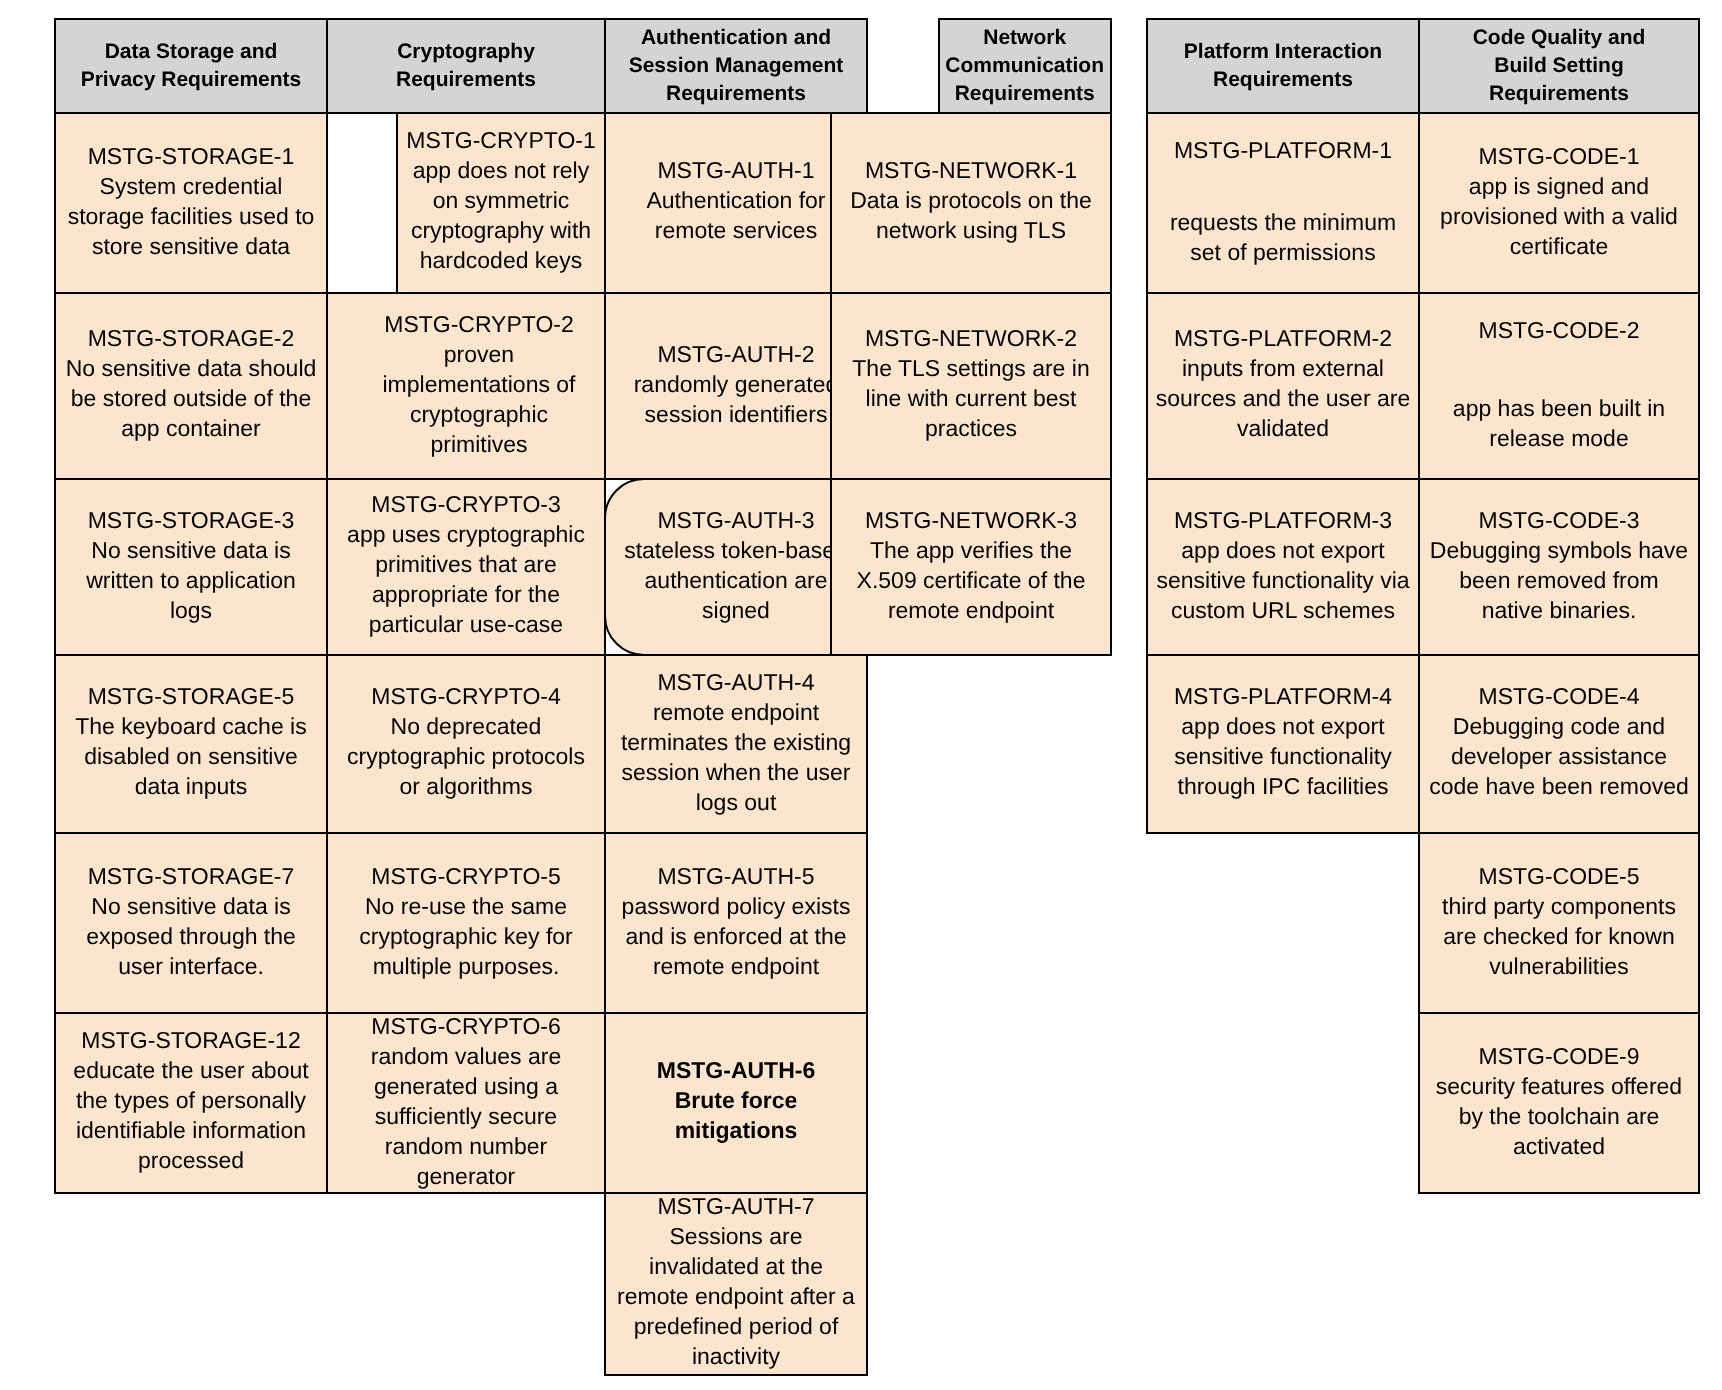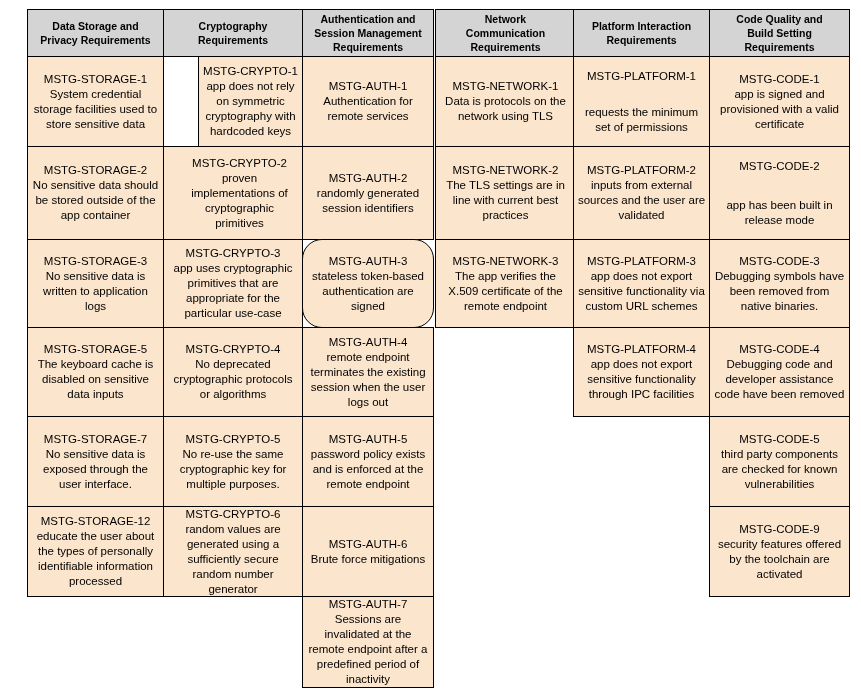--- a/index.html
+++ b/index.html
@@ -136,30 +136,30 @@
         <span class="desc">stateless token-based authentication are signed</span>
       </div>
       <div class="cell req" style="flex: 0 0 90px;">
         <span class="code">MSTG-AUTH-4</span>
         <span class="desc">remote endpoint terminates the existing session when the user logs out</span>
       </div>
       <div class="cell req" style="flex: 0 0 91px;">
         <span class="code">MSTG-AUTH-5</span>
         <span class="desc">password policy exists and is enforced at the remote endpoint</span>
       </div>
-      <div class="cell req" style="flex: 0 0 91px;">
+      <div class="cell req" style="flex: 0 0 91px; font-weight: bold;">
         <span class="code">MSTG-AUTH-6</span>
         <span class="desc">Brute force mitigations</span>
       </div>
       <div class="cell req" style="flex: 0 0 92px;">
         <span class="code">MSTG-AUTH-7</span>
         <span class="desc">Sessions are invalidated at the remote endpoint after a predefined period of inactivity</span>
       </div>
     </div>
-    <div class="col" style="left: 435px; width: 141px;">
+    <div class="col" style="left: 415px; width: 141px; align-items: flex-end;">
       <div class="cell header" style="flex: 0 0 48px;"><span>Network
 Communication
 Requirements</span></div>
       <div class="cell req" style="flex: 0 0 91px;">
         <span class="code">MSTG-NETWORK-1</span>
         <span class="desc">Data is protocols on the network using TLS</span>
       </div>
       <div class="cell req" style="flex: 0 0 94px;">
         <span class="code">MSTG-NETWORK-2</span>
         <span class="desc">The TLS settings are in line with current best practices</span>

